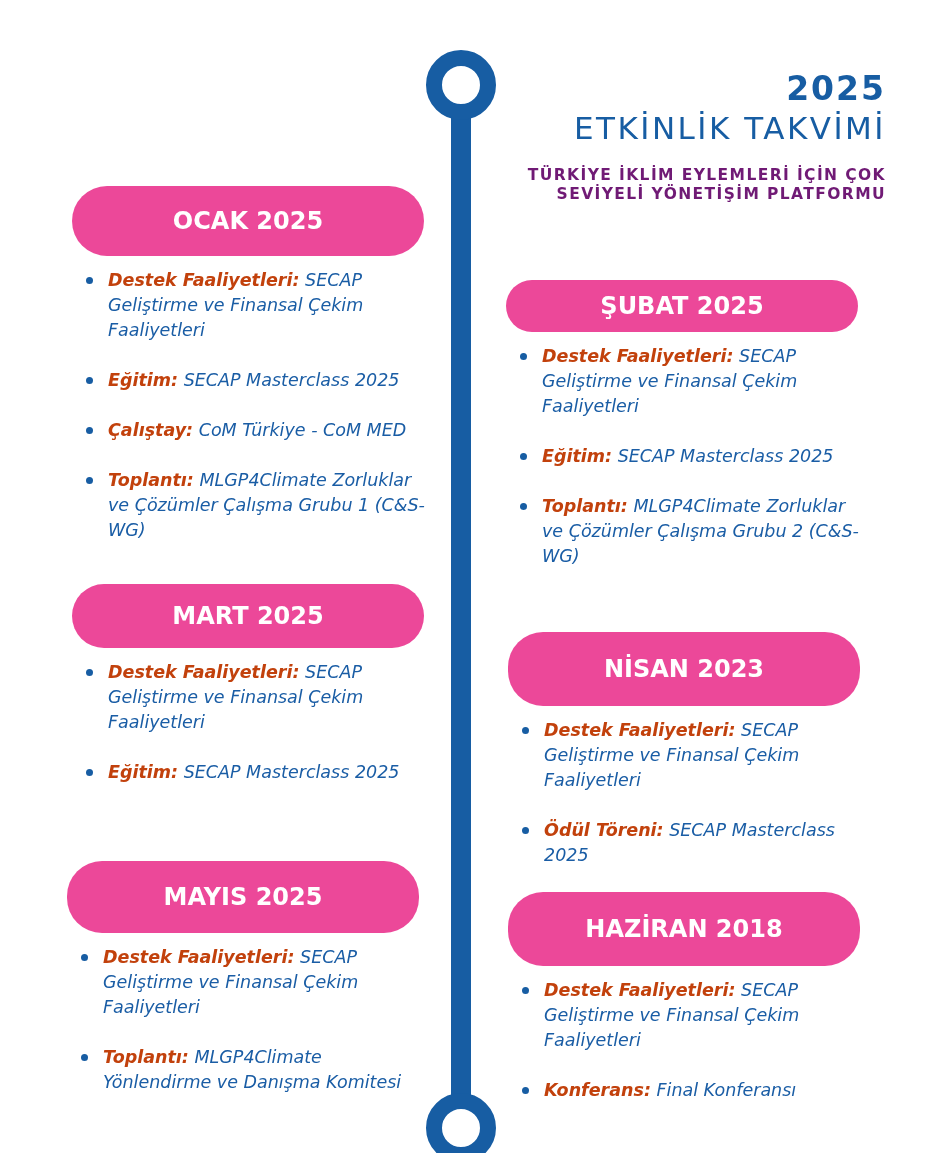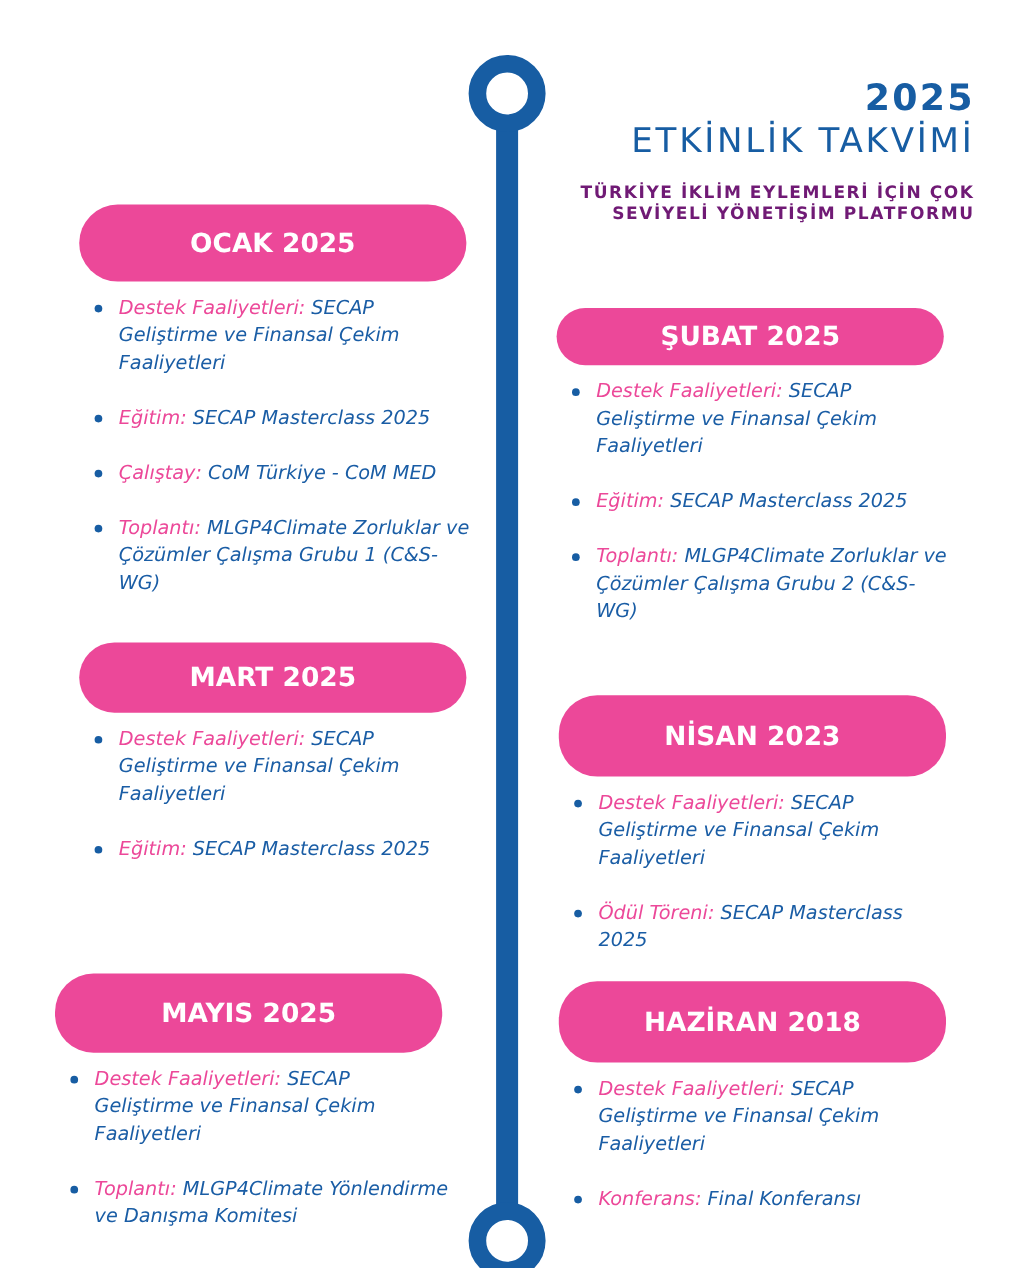--- a/index.html
+++ b/index.html
@@ -104,29 +104,29 @@
       content: "";
       position: absolute;
       left: 2px;
       top: 9px;
       width: 7px;
       height: 7px;
       border-radius: 50%;
       background: #175da3;
     }
     .event .label {
-      font-weight: normal;
-      color: #ec4899;
+      font-weight: bold;
+      color: #c2410c;
     }
 
     #m-ocak    { left: 72px;  top: 186px; }
     #m-subat   { left: 506px; top: 280px; }
     #m-mart    { left: 72px;  top: 584px; }
     #m-nisan   { left: 508px; top: 632px; }
-    #m-mayis   { left: 50px;  top: 861px; margin-top: 24px; }
+    #m-mayis   { left: 67px;  top: 861px; }
     #m-haziran { left: 508px; top: 892px; }
 
     #m-ocak .pill    { height: 70px; }
     #m-subat .pill   { height: 52px; }
     #m-mart .pill    { height: 64px; }
     #m-nisan .pill   { height: 74px; }
     #m-mayis .pill   { height: 72px; }
     #m-haziran .pill { height: 74px; }
 
     .event.w-narrow { width: 330px; }

